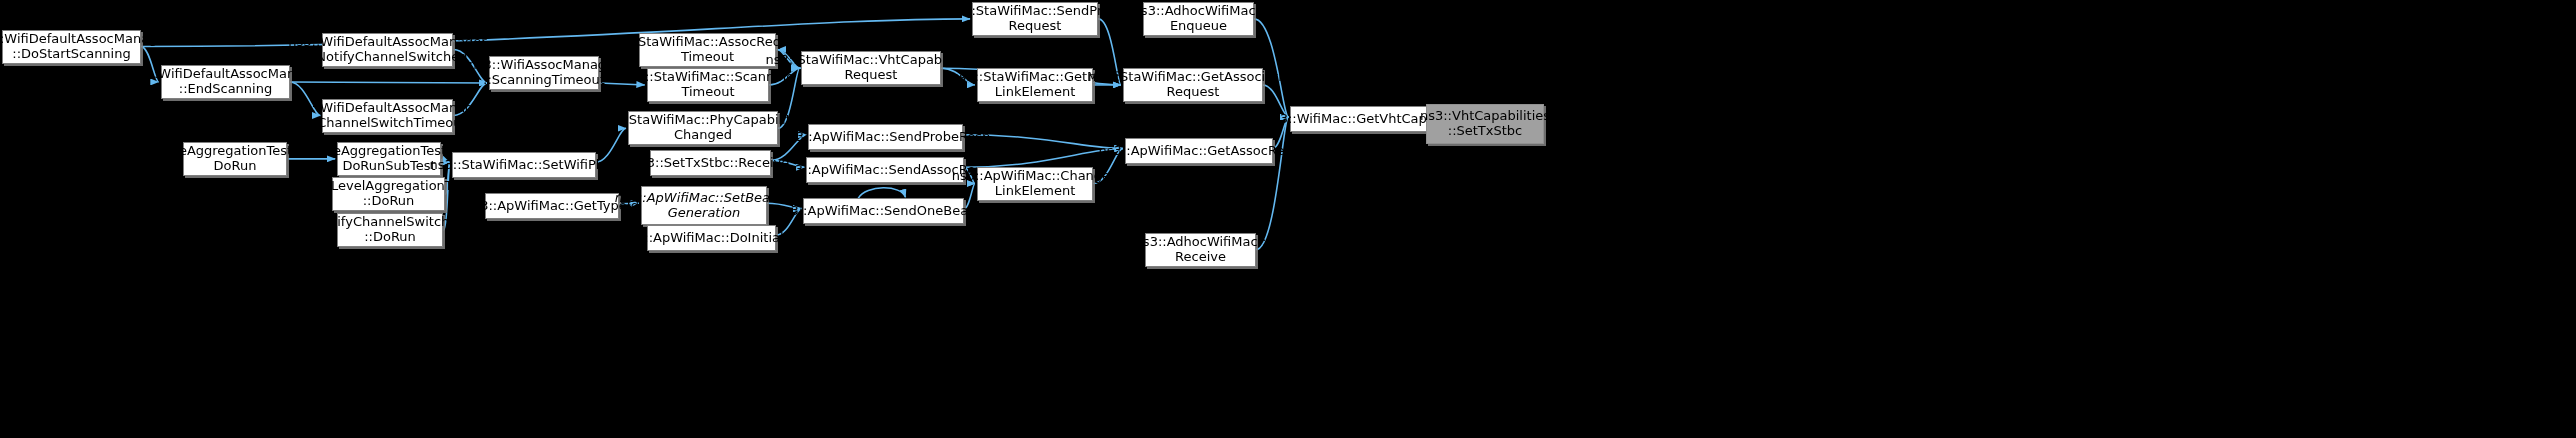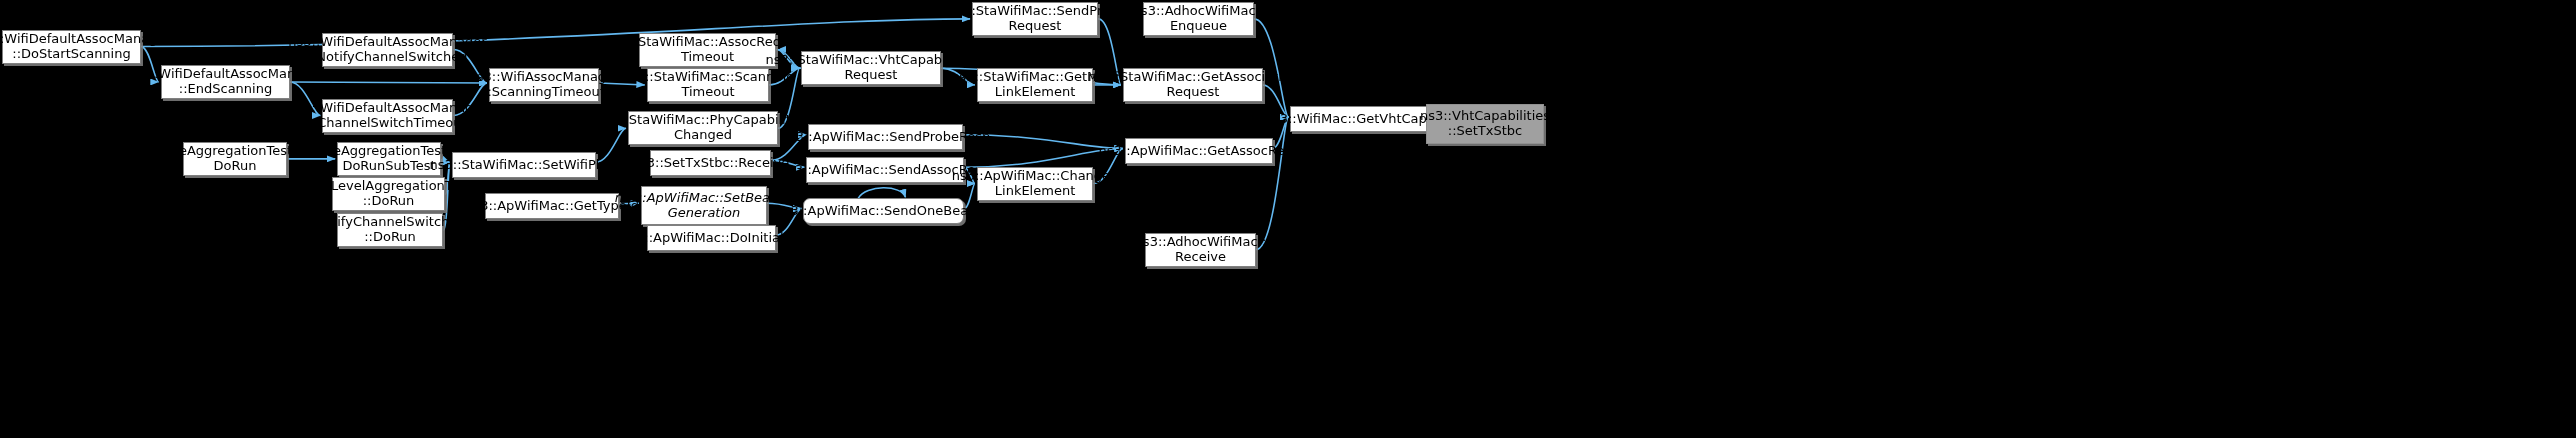--- a/index.html
+++ b/index.html
@@ -72,21 +72,21 @@
 ::EndScanning</span>
       </div>
       <div class="node" style="left: 322px; top: 33px; width: 131px; height: 34px;">
         <span>ns3::WifiDefaultAssocManager
 ::NotifyChannelSwitched</span>
       </div>
       <div class="node" style="left: 322px; top: 99px; width: 131px; height: 34px;">
         <span>ns3::WifiDefaultAssocManager
 ::ChannelSwitchTimeout</span>
       </div>
-      <div class="node" style="left: 489px; top: 68px; width: 110px; height: 34px;">
+      <div class="node" style="left: 489px; top: 56px; width: 110px; height: 34px;">
         <span>ns3::WifiAssocManager
 ::ScanningTimeout</span>
       </div>
       <div class="node" style="left: 639px; top: 33px; width: 137px; height: 34px;">
         <span>ns3::StaWifiMac::AssocRequest
 Timeout</span>
       </div>
       <div class="node" style="left: 647px; top: 68px; width: 122px; height: 34px;">
         <span>ns3::StaWifiMac::Scanning
 Timeout</span>
@@ -160,21 +160,21 @@
       <div class="node" style="left: 485px; top: 193px; width: 134px; height: 21px;">
         <span>ns3::ApWifiMac::GetTypeId</span>
       </div>
       <div class="node" style="left: 641px; top: 186px; width: 126px; height: 39px; font-style: italic;">
         <span>ns3::ApWifiMac::SetBeacon
 Generation</span>
       </div>
       <div class="node" style="left: 647px; top: 225px; width: 129px; height: 21px;">
         <span>ns3::ApWifiMac::DoInitialize</span>
       </div>
-      <div class="node" style="left: 803px; top: 198px; width: 161px; height: 21px; border-radius: 7px;">
+      <div class="node" style="left: 803px; top: 198px; width: 161px; height: 21px;">
         <span>ns3::ApWifiMac::SendOneBeacon</span>
       </div>
       <div class="node" style="left: 1145px; top: 233px; width: 111px; height: 34px;">
         <span>ns3::AdhocWifiMac::
 Receive</span>
       </div>
     </div>
 </div>
 
 

